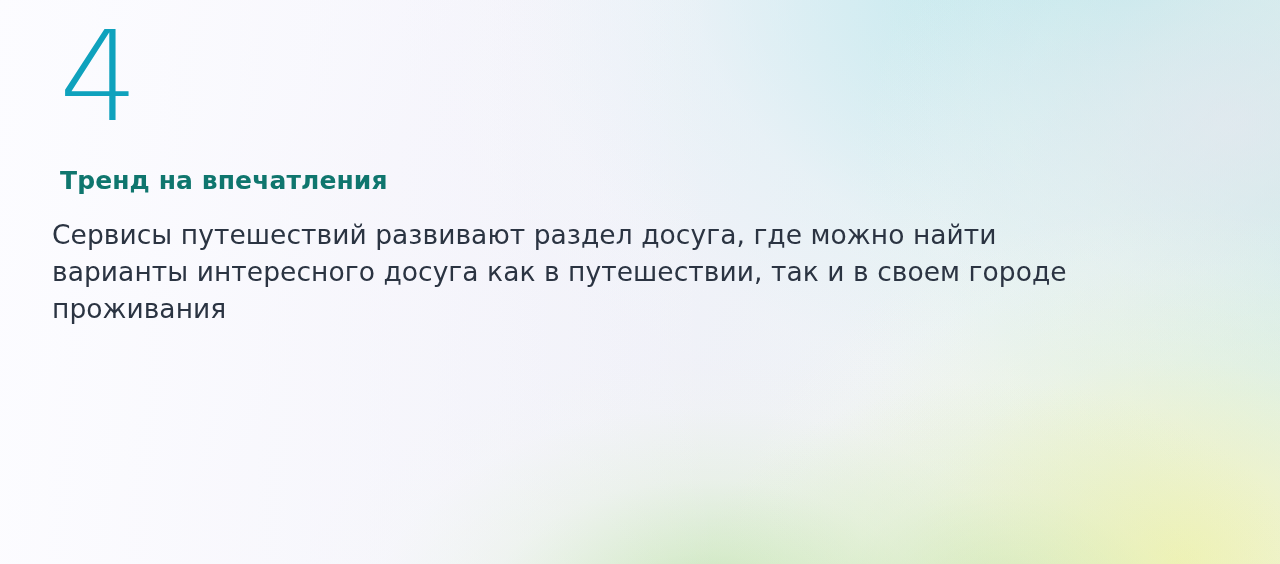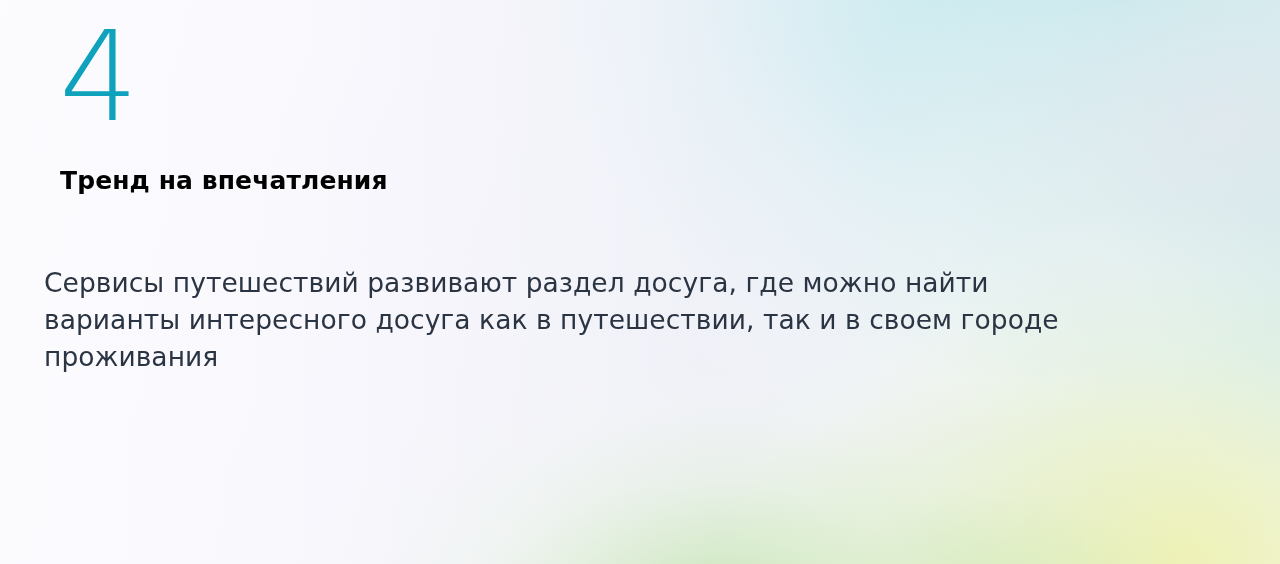--- a/index.html
+++ b/index.html
@@ -137,30 +137,29 @@
   }
 
   .heading {
     position: absolute;
     left: 60px;
     top: 166px;
     font-family: "DejaVu Sans", "Liberation Sans", sans-serif;
     font-size: 25px;
     font-weight: 700;
     line-height: 1.2;
-    color: #000000;
+    color: #0f766e;
     letter-spacing: 0.1px;
   }
 
   .body-block {
     position: absolute;
-    left: 44px;
+    left: 52px;
     top: 216px;
     width: 1180px;
-    margin-top: 48px;
   }
 
   .para {
     font-family: "DejaVu Sans", "Liberation Sans", sans-serif;
     font-size: 26.5px;
     font-weight: 400;
     line-height: 37px;
     color: #2b3442;
     letter-spacing: 0.05px;
     margin: 0;

